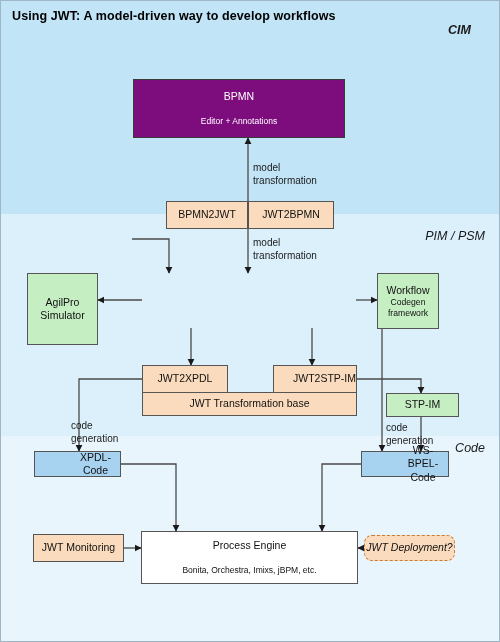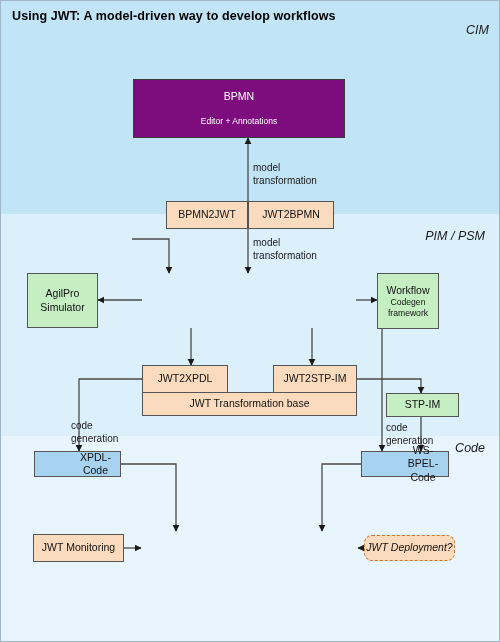--- a/index.html
+++ b/index.html
@@ -104,21 +104,21 @@
 <body>
 
 <div id="canvas">
 
   <div class="band" id="band-cim"></div>
   <div class="band" id="band-pim"></div>
   <div class="band" id="band-code"></div>
 
   <div id="page-title">Using JWT: A model-driven way to develop workflows</div>
 
-  <div class="zone-label" style="right:10px; top:22px;">CIM</div>
+  <div class="zone-label" style="right:28px; top:22px;font-weight:bold;">CIM</div>
   <div class="zone-label" style="right:14px; top:228px;">PIM / PSM</div>
   <div class="zone-label" style="right:14px; top:440px;">Code</div>
 
   <svg id="wires" viewBox="0 0 500 642" xmlns="http://www.w3.org/2000/svg">
     <defs>
       <marker id="arrow" viewBox="0 0 10 10" refX="9" refY="5" markerWidth="5.4" markerHeight="5.4" orient="auto-start-reverse">
         <path d="M 0 0 L 10 5 L 0 10 z" fill="#1a1a1a"></path>
       </marker>
     </defs>
 
@@ -168,58 +168,62 @@
   </div>
 
   <div class="node fill-peach" style="left:165px; top:200px; width:82px; height:28px;">
     <div class="title">BPMN2JWT</div>
   </div>
   <div class="node fill-peach" style="left:247px; top:200px; width:86px; height:28px;">
     <div class="title">JWT2BPMN</div>
   </div>
 
 
-  <div class="node fill-green" style="left:26px; top:272px; width:71px; height:55px;">
+  <div class="node fill-green" style="left:26px; top:272px; width:71px; height:72px;">
     <div class="title">AgilPro</div>
     <div class="title">Simulator</div>
   </div>
 
 
   <div class="node fill-green" style="left:376px; top:272px; width:62px; height:56px;">
     <div class="title">Workflow</div>
     <div style="font-size:8.6px;">Codegen</div>
     <div style="font-size:8.6px;">framework</div>
   </div>
 
   <div class="node fill-peach" style="left:141px; top:391px; width:215px; height:24px;">
     <div class="title">JWT Transformation base</div>
   </div>
 
   <div class="node fill-peach" style="left:141px; top:364px; width:86px; height:28px;text-align:center;">
     <div class="title">JWT2XPDL</div>
   </div>
 
-  <div class="node fill-peach" style="left:272px; top:364px; width:84px; height:28px;">
+  <div class="node fill-peach" style="left:272px; top:364px; width:84px; height:28px;align-items:flex-end;">
     <div class="title">JWT2STP-IM</div>
   </div>
 
   <div class="node fill-green" style="left:385px; top:392px; width:73px; height:24px;">
     <div class="title">STP-IM</div>
   </div>
 
   <div class="node fill-blue" style="left:33px; top:450px; width:87px; height:26px;">
     <div class="title">XPDL-Code</div>
   </div>
 
   <div class="node fill-blue" style="left:360px; top:450px; width:88px; height:26px;">
     <div class="title">WS-BPEL-Code</div>
   </div>
 
   <div class="node fill-peach" style="left:32px; top:533px; width:91px; height:28px;">
     <div class="title">JWT Monitoring</div>
   </div>
 
+  <div class="node fill-white" style="left:140px; top:530px; width:217px; height:53px;">
+    <div class="title">Process Engine</div>
+    <div class="sub">Bonita, Orchestra, Imixs, jBPM, etc.</div>
+  </div>
 
   <div class="node fill-peach dashed italic" style="left:363px; top:534px; width:91px; height:26px;border-radius:8px;">
     <div class="title">JWT Deployment?</div>
   </div>
 
 </div>
 
 </body></html>

